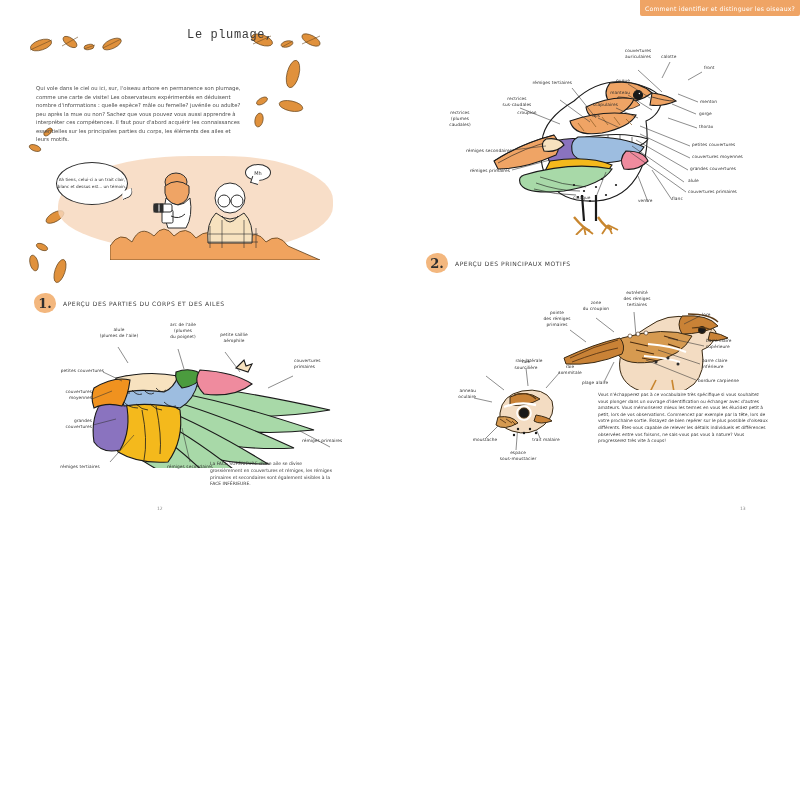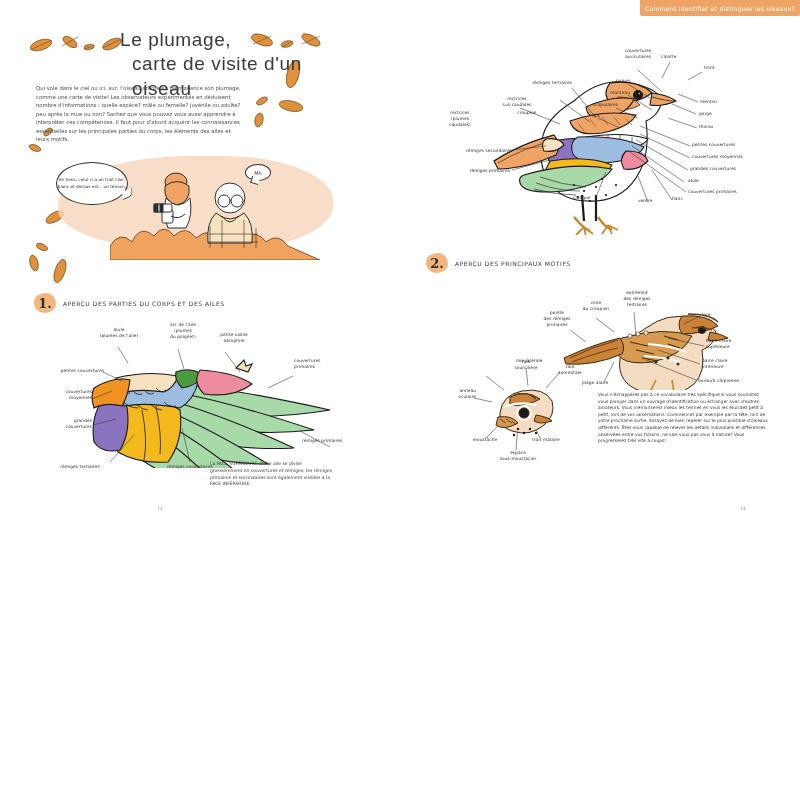--- a/index.html
+++ b/index.html
@@ -20,23 +20,23 @@
     font-family: "DejaVu Sans", sans-serif;
     font-size: 6.2px; color: #ffffff; letter-spacing: .2px; white-space: nowrap;
   }
 
   
   .page-left  { position: absolute; left: 0;   top: 0; width: 400px; height: 530px; }
   .page-right { position: absolute; left: 400px; top: 0; width: 400px; height: 530px; }
 
   .title {
     position: absolute; left: 120px; top: 28px; width: 220px;
-    text-align: left; line-height: 1.28;
-    font-family: Liberation Sans, sans-serif;
-    font-size: 19px; color: #3a3a3a; letter-spacing: .6px;
+    text-align: center; line-height: 1.28;
+    font-family: Liberation Mono, monospace;
+    font-size: 12px; color: #3a3a3a; letter-spacing: .6px;
   }
   .title .l2 { display: block; margin-left: 12px; }
 
   .intro {
     position: absolute; left: 36px; top: 84px; width: 206px;
     font-size: 5.3px; line-height: 1.62; color: #4a4a4a; text-align: left;
   }
 
   
   .scene { position: absolute; left: 40px; top: 150px; width: 300px; height: 110px; }
@@ -136,21 +136,20 @@
           <ellipse cx="10" cy="120" rx="6" ry="3" transform="rotate(20 10 120)"></ellipse>
         </g>
         <g stroke="#6b4a22" stroke-width="0.6" fill="none">
           <path d="M5 22 L27 12 M37 18 L53 9 M59 21 L70 17 M78 20 L96 11"></path>
           <path d="M228 16 L246 8 M257 19 L268 13 M277 16 L295 8"></path>
         </g>
       </svg>
 
       <div class="title">
         <span>Le plumage,</span>
-        <span class="l2">carte de visite d'un oiseau</span>
       </div>
 
       <div class="intro">Qui vole dans le ciel ou ici, sur, l'oiseau arbore en permanence son plumage, comme une carte de visite! Les observateurs expérimentés en déduisent nombre d'informations : quelle espèce? mâle ou femelle? juvénile ou adulte? peu après la mue ou non? Sachez que vous pouvez vous aussi apprendre à interpréter ces compétences. Il faut pour d'abord acquérir les connaissances essentielles sur les principales parties du corps, les éléments des ailes et leurs motifs.</div>
 
       <svg class="feather" style="left:20px; top:205px;" width="70" height="90" viewBox="0 0 70 90">
         <g fill="#e0913c" stroke="#6b4a22" stroke-width="0.7">
           <ellipse cx="35" cy="12" rx="10" ry="4.5" transform="rotate(-30 35 12)"></ellipse>
           <ellipse cx="22" cy="42" rx="6" ry="3" transform="rotate(24 22 42)"></ellipse>
           <ellipse cx="14" cy="58" rx="4" ry="8" transform="rotate(-14 14 58)"></ellipse>
           <ellipse cx="40" cy="66" rx="5" ry="12" transform="rotate(18 40 66)"></ellipse>

